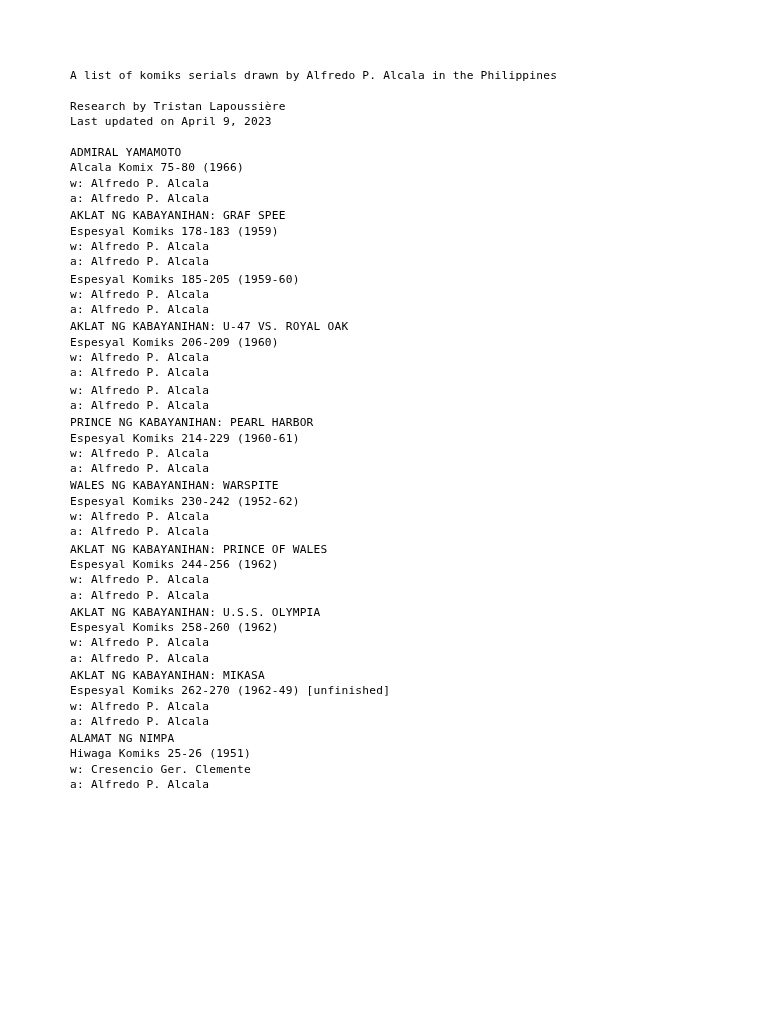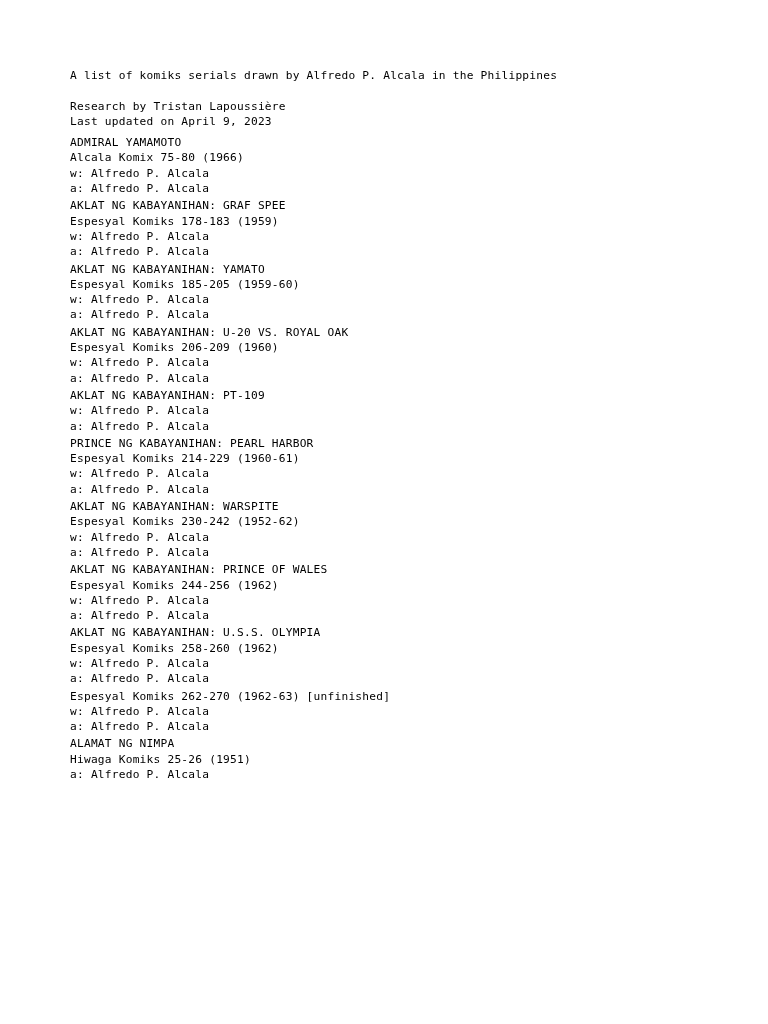--- a/index.html
+++ b/index.html
@@ -30,21 +30,21 @@
   .title-line {
     margin-bottom: 15.3px;
   }
   .entry {
     margin-top: 2px;
   }
   .entry:first-of-type {
     margin-top: 0;
   }
   .meta-block {
-    margin-bottom: 6px;
+    margin-bottom: 16px;
   }
 </style>
 </head>
 <body>
 
 <div class="page">
 
   <div class="doc-line title-line">A list of komiks serials drawn by Alfredo P. Alcala in the Philippines</div>
 
   <div class="meta-block">
@@ -60,72 +60,72 @@
   </div>
 
   <div class="entry">
     <div class="doc-line">AKLAT NG KABAYANIHAN: GRAF SPEE</div>
     <div class="doc-line">Espesyal Komiks 178-183 (1959)</div>
     <div class="doc-line">w: Alfredo P. Alcala</div>
     <div class="doc-line">a: Alfredo P. Alcala</div>
   </div>
 
   <div class="entry">
-    <div class="doc-line">AKLAT NG KABAYANIHAN: YAMATO</div>
     <div class="doc-line">Espesyal Komiks 185-205 (1959-60)</div>
     <div class="doc-line">w: Alfredo P. Alcala</div>
     <div class="doc-line">a: Alfredo P. Alcala</div>
   </div>
 
   <div class="entry">
-    <div class="doc-line">AKLAT NG KABAYANIHAN: U-20 VS. ROYAL OAK</div>
+    <div class="doc-line">AKLAT NG KABAYANIHAN: U-47 VS. ROYAL OAK</div>
     <div class="doc-line">Espesyal Komiks 206-209 (1960)</div>
     <div class="doc-line">w: Alfredo P. Alcala</div>
     <div class="doc-line">a: Alfredo P. Alcala</div>
   </div>
 
   <div class="entry">
-    <div class="doc-line">AKLAT NG KABAYANIHAN: PT-109</div>
     <div class="doc-line">w: Alfredo P. Alcala</div>
     <div class="doc-line">a: Alfredo P. Alcala</div>
   </div>
 
   <div class="entry">
     <div class="doc-line">PRINCE NG KABAYANIHAN: PEARL HARBOR</div>
     <div class="doc-line">Espesyal Komiks 214-229 (1960-61)</div>
     <div class="doc-line">w: Alfredo P. Alcala</div>
     <div class="doc-line">a: Alfredo P. Alcala</div>
   </div>
 
   <div class="entry">
-    <div class="doc-line">AKLAT NG KABAYANIHAN: WARSPITE</div>
+    <div class="doc-line">WALES NG KABAYANIHAN: WARSPITE</div>
     <div class="doc-line">Espesyal Komiks 230-242 (1952-62)</div>
     <div class="doc-line">w: Alfredo P. Alcala</div>
     <div class="doc-line">a: Alfredo P. Alcala</div>
   </div>
 
   <div class="entry">
     <div class="doc-line">AKLAT NG KABAYANIHAN: PRINCE OF WALES</div>
     <div class="doc-line">Espesyal Komiks 244-256 (1962)</div>
     <div class="doc-line">w: Alfredo P. Alcala</div>
     <div class="doc-line">a: Alfredo P. Alcala</div>
   </div>
 
   <div class="entry">
     <div class="doc-line">AKLAT NG KABAYANIHAN: U.S.S. OLYMPIA</div>
     <div class="doc-line">Espesyal Komiks 258-260 (1962)</div>
     <div class="doc-line">w: Alfredo P. Alcala</div>
     <div class="doc-line">a: Alfredo P. Alcala</div>
   </div>
 
   <div class="entry">
-    <div class="doc-line">Espesyal Komiks 262-270 (1962-63) [unfinished]</div>
+    <div class="doc-line">AKLAT NG KABAYANIHAN: MIKASA</div>
+    <div class="doc-line">Espesyal Komiks 262-270 (1962-49) [unfinished]</div>
     <div class="doc-line">w: Alfredo P. Alcala</div>
     <div class="doc-line">a: Alfredo P. Alcala</div>
   </div>
 
   <div class="entry">
     <div class="doc-line">ALAMAT NG NIMPA</div>
     <div class="doc-line">Hiwaga Komiks 25-26 (1951)</div>
+    <div class="doc-line">w: Cresencio Ger. Clemente</div>
     <div class="doc-line">a: Alfredo P. Alcala</div>
   </div>
 
 </div>
 
 </body></html>

